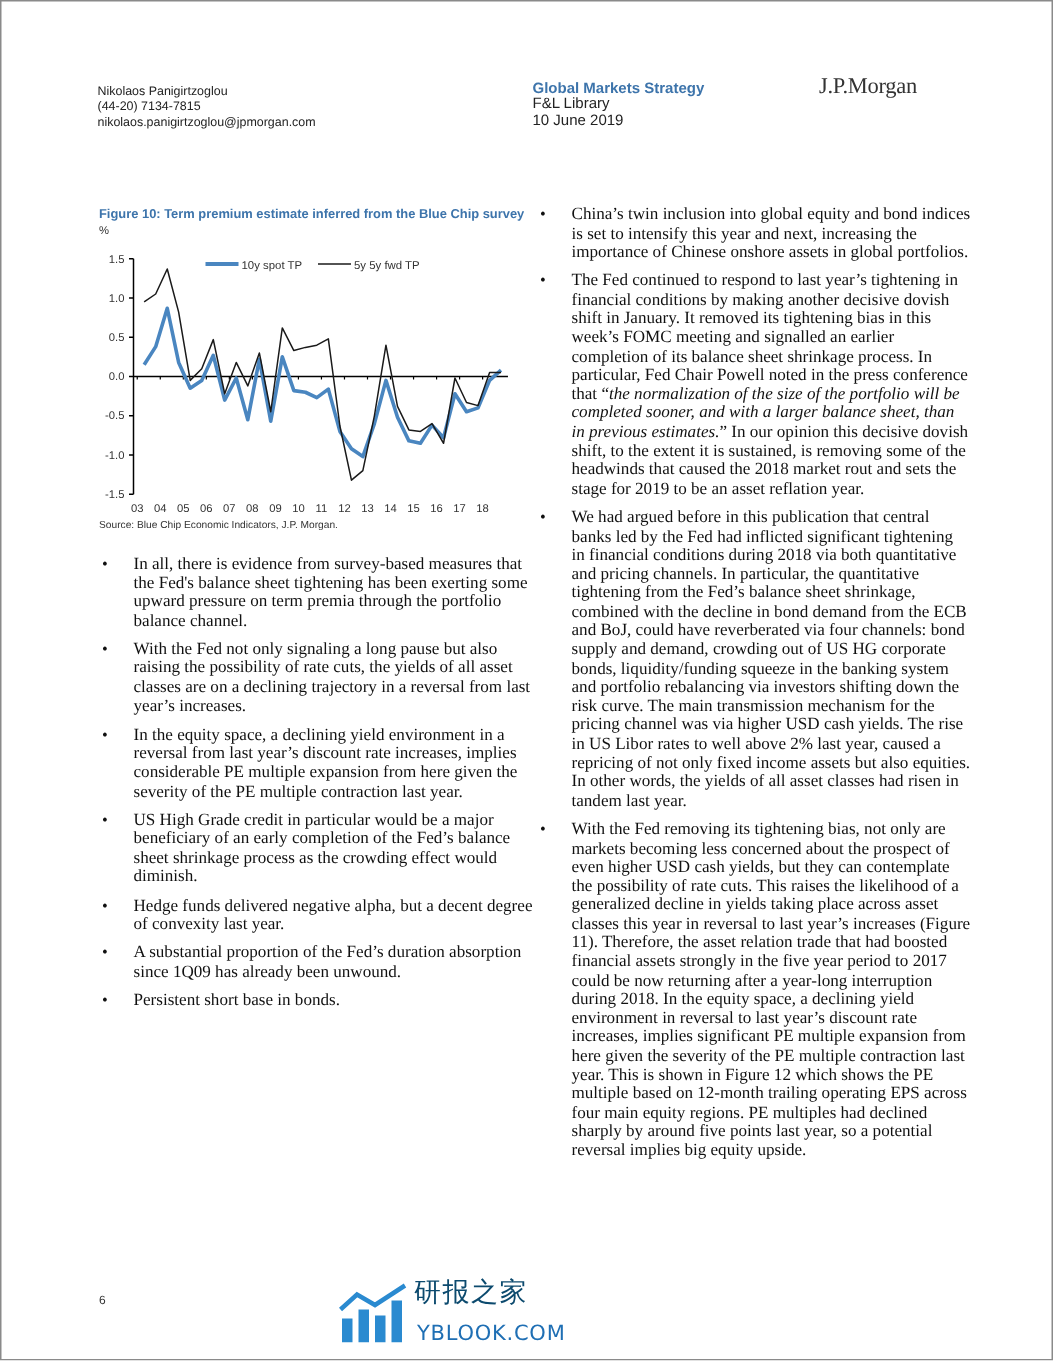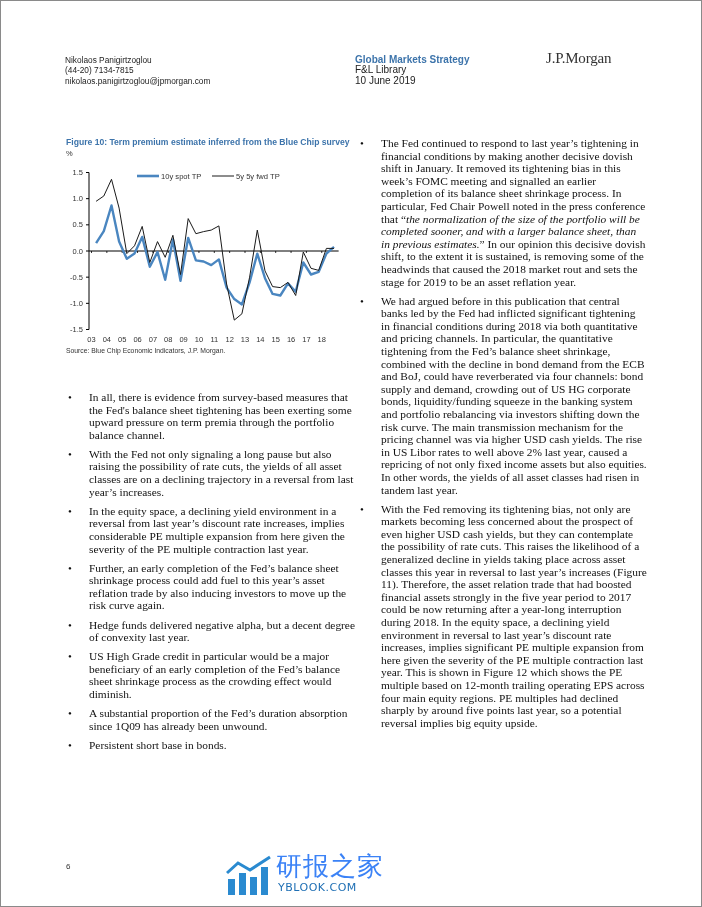--- a/index.html
+++ b/index.html
@@ -18,22 +18,22 @@
   .col { position:absolute; font-size:11.4px; line-height:12.6px; color:#111; }
   .col-left { left:65px; width:290px; }
   .col-right { left:357px; width:290px; }
   ul.bl { list-style:none; margin:0; padding:0; }
   ul.bl li { position:relative; padding-left:24px; margin-bottom:6.5px; }
   ul.bl li::before { content:"\2022"; position:absolute; left:3px; top:0; font-size:11px; }
   .h2 { font-size:15.3px; line-height:17.3px; font-weight:bold; color:#3d74ab; margin:2px 0 7px 0; }
   .h2 a { color:#3d74ab; font-style:italic; text-decoration:underline; }
   .pagenum { position:absolute; left:66px; top:862px; font-size:8px; color:#333; }
   .wm { position:absolute; left:226px; top:851px; width:160px; height:46px; }
-  .wm-cn { position:absolute; left:50px; top:-2px; font-size:26px; color:#3b82f6; font-family:"DejaVu Sans", sans-serif; letter-spacing:1px; }
-  .wm-en { position:absolute; left:52px; top:30px; font-size:11px; color:#1f6fb4; font-family:"DejaVu Sans", sans-serif; letter-spacing:0.5px; }
+  .wm-cn { position:absolute; left:50px; top:-2px; font-size:18px; color:#0c4a6e; font-family:"DejaVu Sans", sans-serif; letter-spacing:1px; }
+  .wm-en { position:absolute; left:52px; top:30px; font-size:14px; color:#1f6fb4; font-family:"DejaVu Sans", sans-serif; letter-spacing:0.5px; }
 </style>
 </head>
 <body>
 
 <div class="frame"></div>
 
 <div class="hdr-left sans">
   <div>Nikolaos Panigirtzoglou</div>
   <div>(44-20) 7134-7815</div>
   <div>nikolaos.panigirtzoglou@jpmorgan.com</div>
@@ -104,37 +104,37 @@
     </g>
   <g id="legend">
       <line x1="77" y1="16" x2="99" y2="16" stroke="#4a86c0" stroke-width="2.6"></line>
       <text x="101" y="19" font-size="7.6" fill="#333" font-family="Liberation Sans, sans-serif">10y spot TP</text>
       <line x1="152" y1="16" x2="174" y2="16" stroke="#1a1a1a" stroke-width="1"></line>
       <text x="176" y="19" font-size="7.6" fill="#333" font-family="Liberation Sans, sans-serif">5y 5y fwd TP</text>
     </g>
 </svg>
 <div class="source sans">Source: Blue Chip Economic Indicators, J.P. Morgan.</div>
 
-<div class="col col-left serif" style="top:391px;">
+<div class="col col-left serif" style="top:370px;">
   <ul class="bl">
     <li>In all, there is evidence from survey-based measures that the Fed's balance sheet tightening has been exerting some upward pressure on term premia through the portfolio balance channel.</li>
   </ul>
   <ul class="bl">
     <li>With the Fed not only signaling a long pause but also raising the possibility of rate cuts, the yields of all asset classes are on a declining trajectory in a reversal from last year’s increases.</li>
     <li>In the equity space, a declining yield environment in a reversal from last year’s discount rate increases, implies considerable PE multiple expansion from here given the severity of the PE multiple contraction last year.</li>
-    <li>Further, an early completion of the Fed’s balance sheet shrinkage process could add fuel to this year’s asset reflation trade by also inducing investors to move up the risk curve again.</li>
+    <li>US High Grade credit in particular would be a major beneficiary of an early completion of the Fed’s balance sheet shrinkage process as the crowding effect would diminish.</li>
     <li>Hedge funds delivered negative alpha, but a decent degree of convexity last year.</li>
-    <li>US High Grade credit in particular would be a major beneficiary of an early completion of the Fed’s balance sheet shrinkage process as the crowding effect would diminish.</li>
     <li>A substantial proportion of the Fed’s duration absorption since 1Q09 has already been unwound.</li>
     <li>Persistent short base in bonds.</li>
   </ul>
 </div>
 
 <div class="col col-right serif" style="top:137px;">
   <ul class="bl">
+    <li>China’s twin inclusion into global equity and bond indices is set to intensify this year and next, increasing the importance of Chinese onshore assets in global portfolios.</li>
     <li><span>The Fed continued to respond to last year’s tightening in financial conditions by making another decisive dovish shift in January. It removed its tightening bias in this week’s FOMC meeting and signalled an earlier completion of its balance sheet shrinkage process. In particular, Fed Chair Powell noted in the press conference that “</span><i>the normalization of the size of the portfolio will be completed sooner, and with a larger balance sheet, than in previous estimates.</i><span>” In our opinion this decisive dovish shift, to the extent it is sustained, is removing some of the headwinds that caused the 2018 market rout and sets the stage for 2019 to be an asset reflation year.</span></li>
     <li>We had argued before in this publication that central banks led by the Fed had inflicted significant tightening in financial conditions during 2018 via both quantitative and pricing channels. In particular, the quantitative tightening from the Fed’s balance sheet shrinkage, combined with the decline in bond demand from the ECB and BoJ, could have reverberated via four channels: bond supply and demand, crowding out of US HG corporate bonds, liquidity/funding squeeze in the banking system and portfolio rebalancing via investors shifting down the risk curve. The main transmission mechanism for the pricing channel was via higher USD cash yields. The rise in US Libor rates to well above 2% last year, caused a repricing of not only fixed income assets but also equities. In other words, the yields of all asset classes had risen in tandem last year.</li>
     <li>With the Fed removing its tightening bias, not only are markets becoming less concerned about the prospect of even higher USD cash yields, but they can contemplate the possibility of rate cuts. This raises the likelihood of a generalized decline in yields taking place across asset classes this year in reversal to last year’s increases (Figure 11). Therefore, the asset relation trade that had boosted financial assets strongly in the five year period to 2017 could be now returning after a year-long interruption during 2018. In the equity space, a declining yield environment in reversal to last year’s discount rate increases, implies significant PE multiple expansion from here given the severity of the PE multiple contraction last year. This is shown in Figure 12 which shows the PE multiple based on 12-month trailing operating EPS across four main equity regions. PE multiples had declined sharply by around five points last year, so a potential reversal implies big equity upside.</li>
   </ul>
 </div>
 
 <div class="pagenum sans">6</div>
 <div class="wm">
   <svg width="46" height="40" style="position:absolute;left:0;top:4px;">
     <rect x="2" y="24" width="7" height="16" fill="#2a8ad0"></rect>

